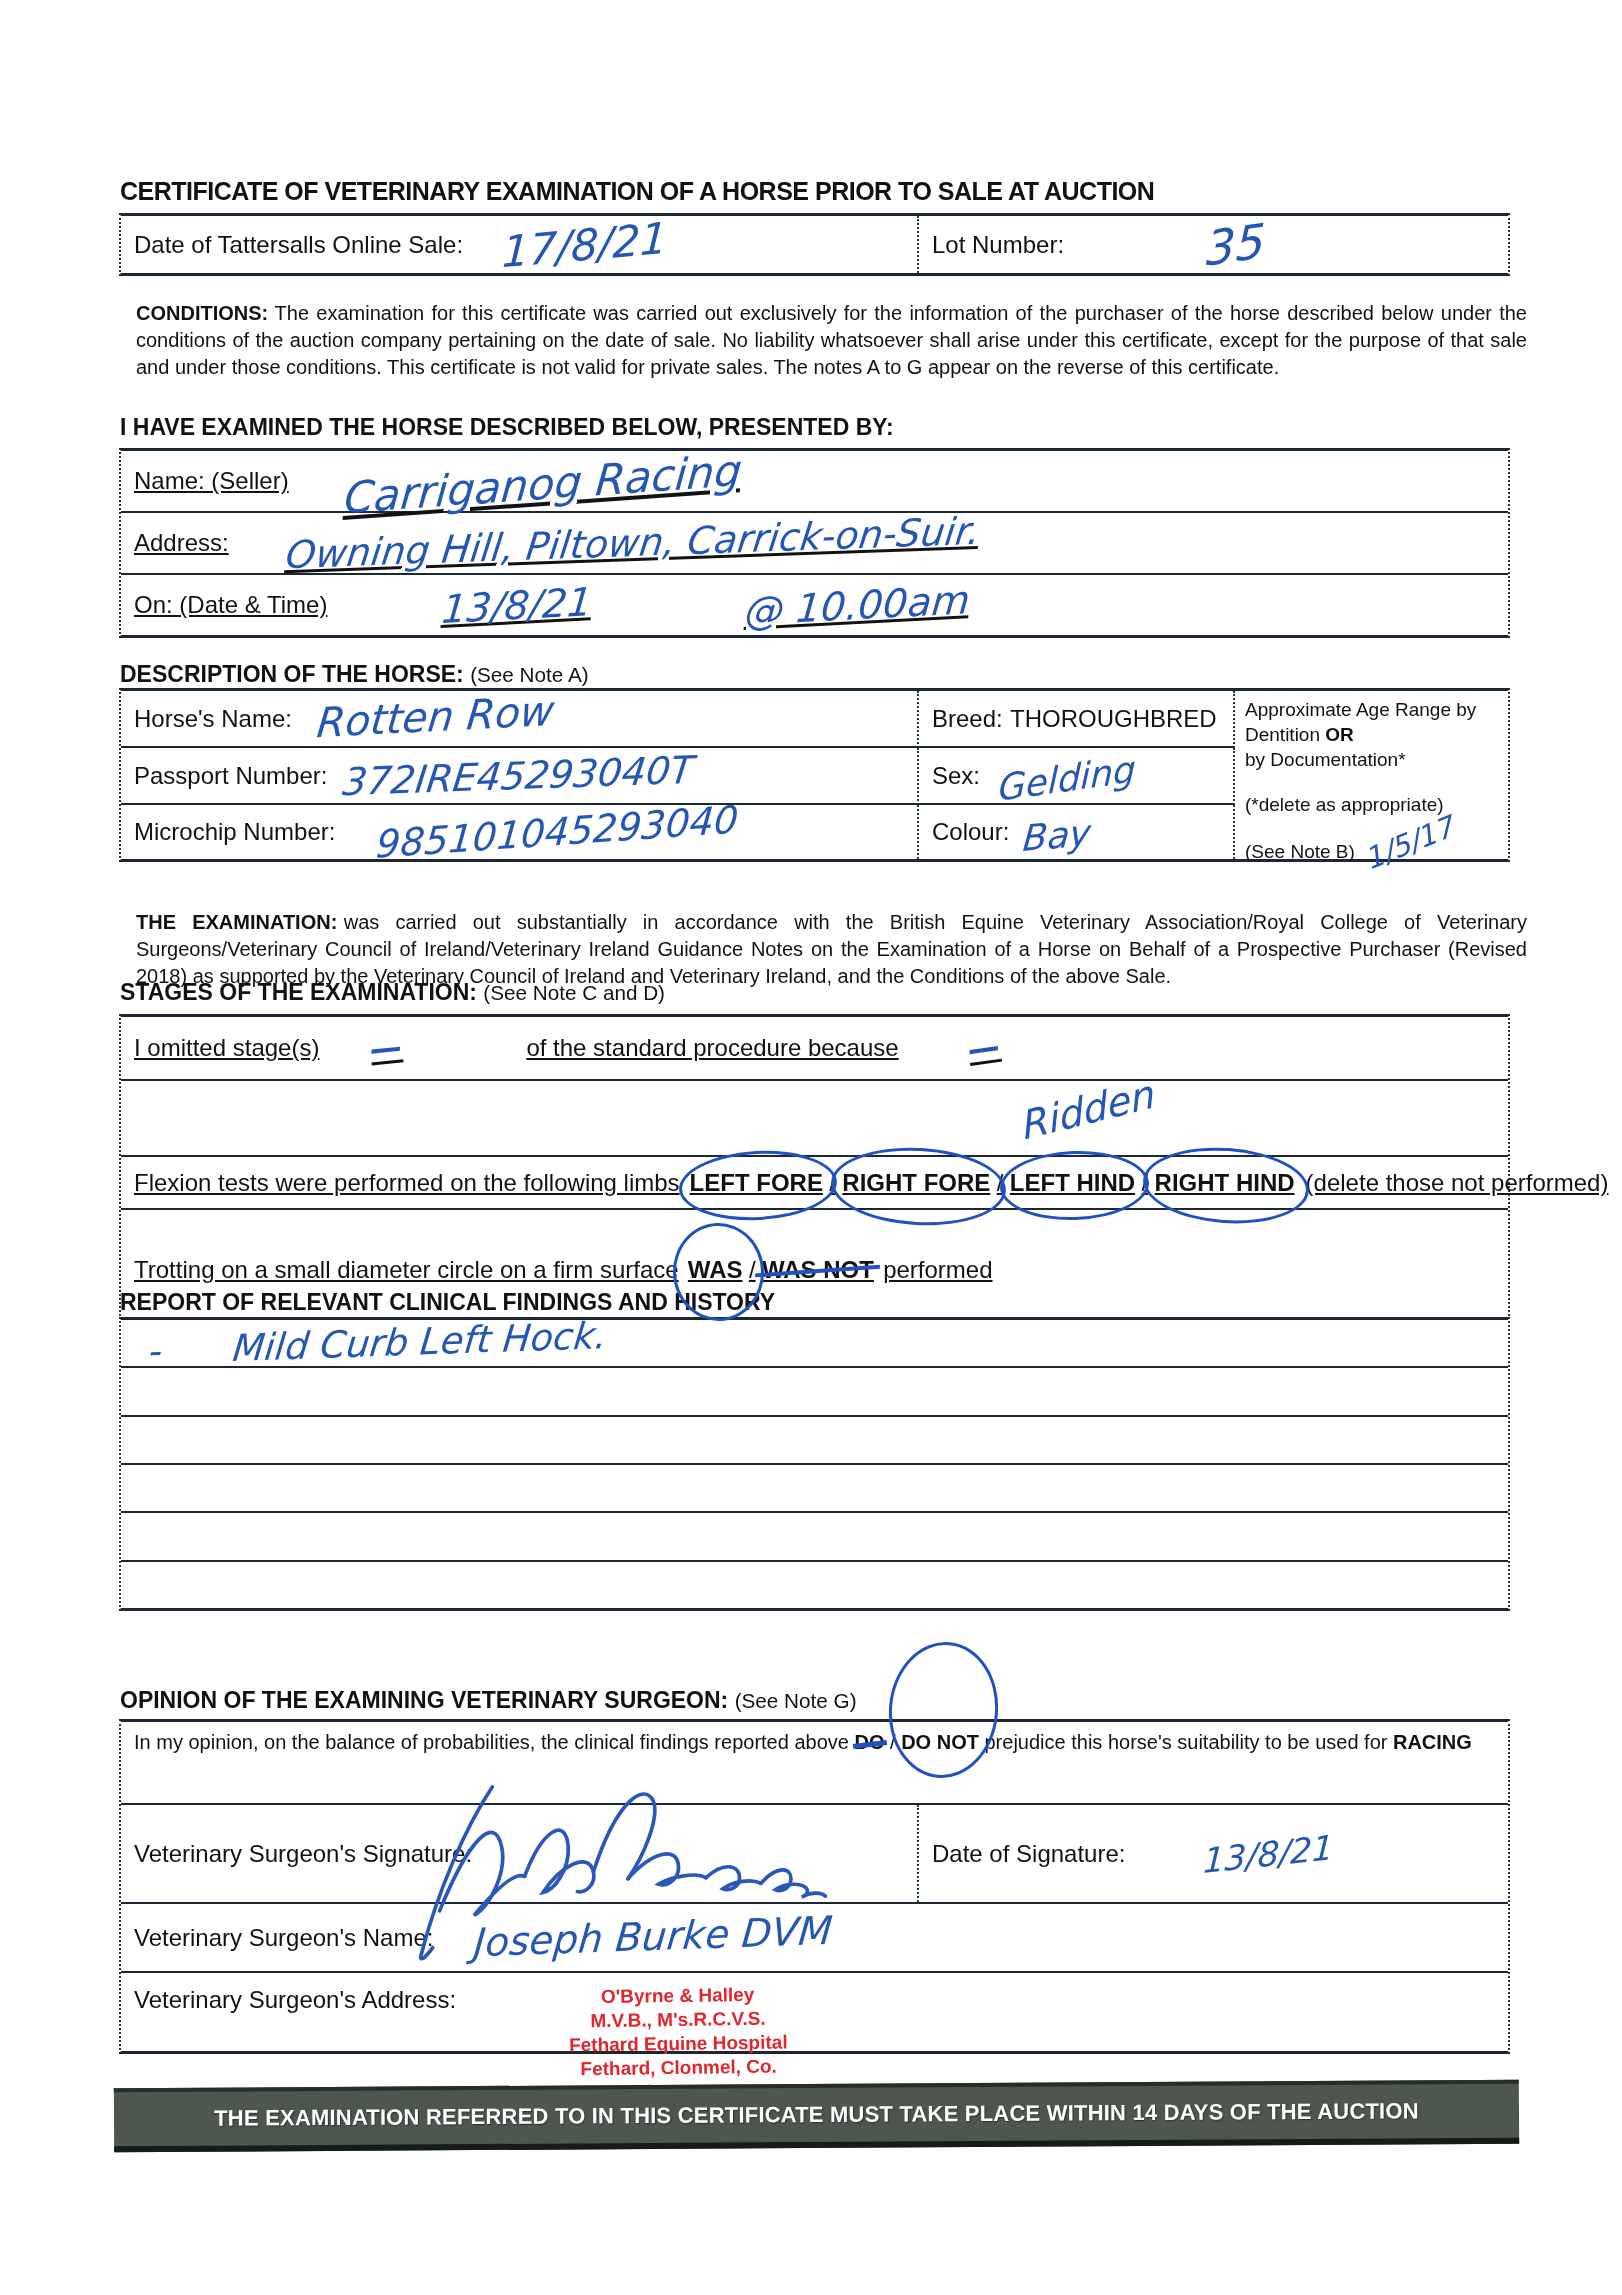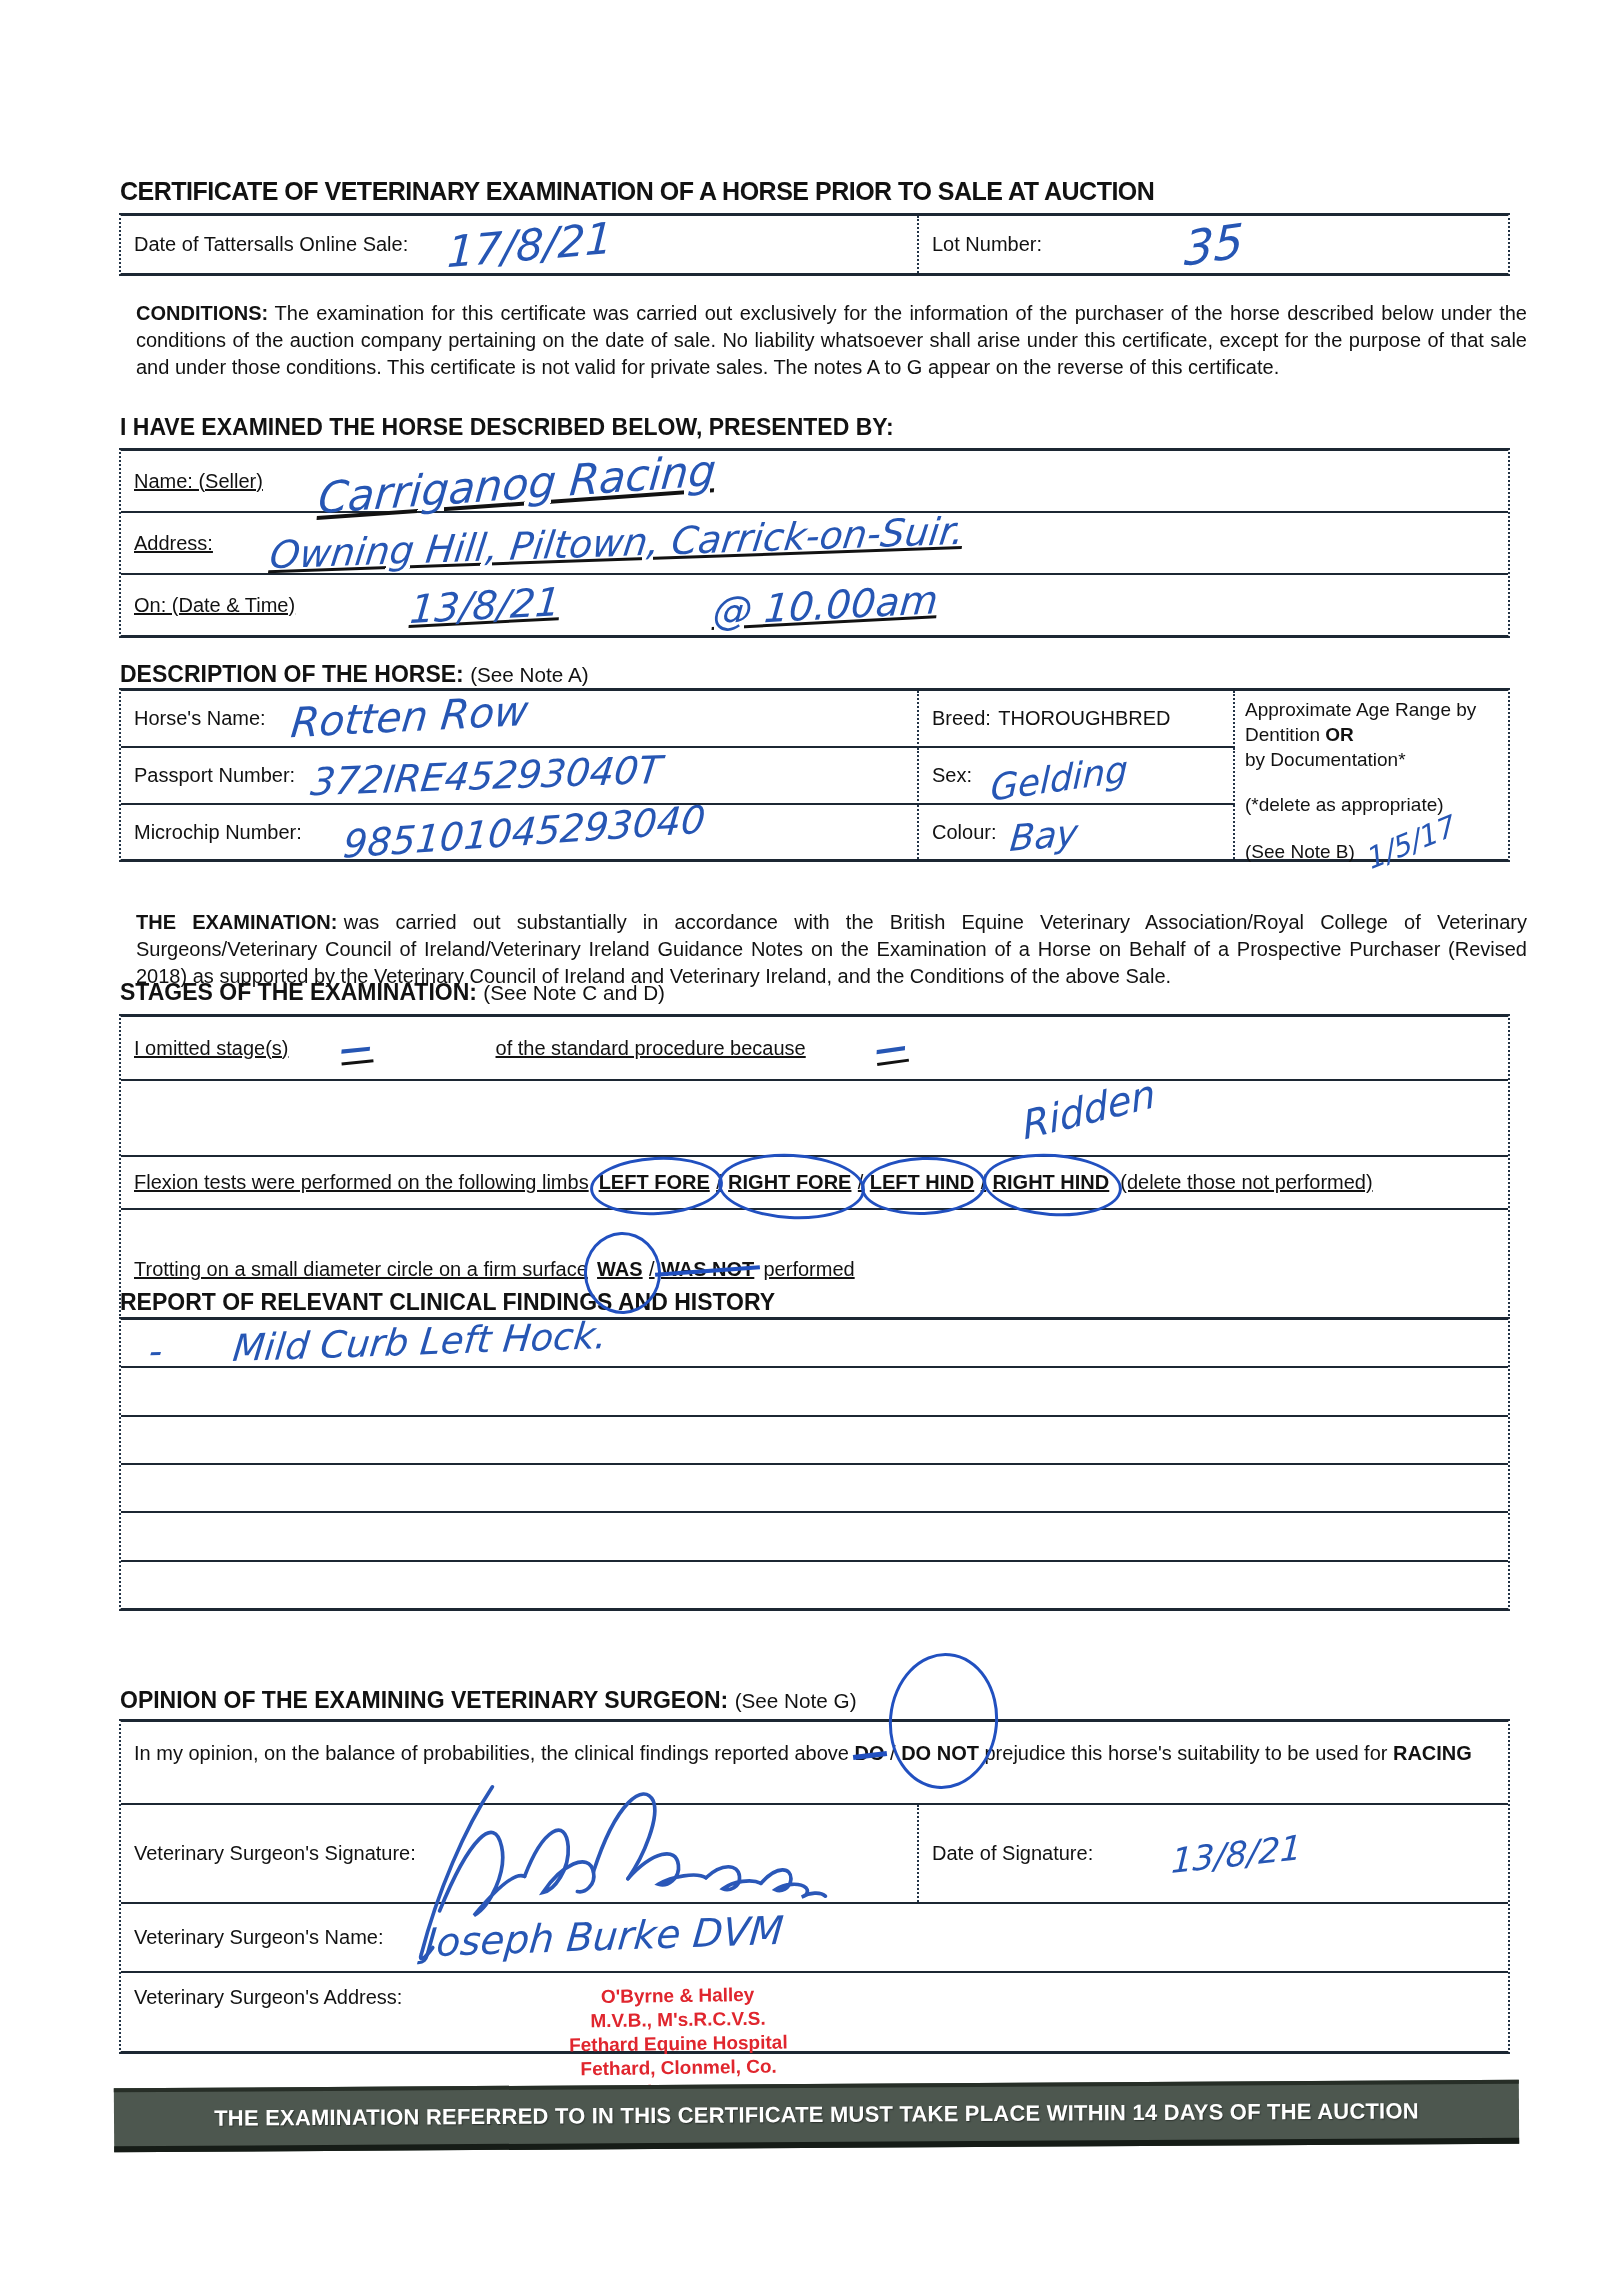--- a/index.html
+++ b/index.html
@@ -23,21 +23,21 @@
   .para b{margin-right:6.4px;}
   .box{
     border-top:3.2px solid var(--bd);border-bottom:3.2px solid var(--bd);
     border-left:2.3px dotted var(--bdd);border-right:2.3px dotted var(--bdd);
     box-sizing:border-box;background:#fff;
   }
   .row{display:flex;align-items:center;border-bottom:2.8px solid var(--bd);box-sizing:border-box;padding-left:13px;text-decoration:underline;}
   .row:last-child{border-bottom:none;}
   .cell{display:flex;align-items:center;box-sizing:border-box;padding-left:13px;height:100%;}
   .vdiv{border-right:2.3px dotted var(--bdd);}
-  .label{font-size:20px;white-space:nowrap;}
+  .label{font-size:24px;white-space:nowrap;}
   .hw{
     font-family:"DejaVu Sans", sans-serif;font-style:italic;color:var(--ink);
     white-space:nowrap;display:inline-block;
   }
   
   .ann{position:relative;display:inline-block;}
   .ellipse{position:absolute;border:3.2px solid var(--pen);border-radius:50%;pointer-events:none;z-index:3;}
   .e-opt{left:-8%;top:-62%;width:114%;height:225%;transform:rotate(-3deg);}
   .e-was{left:-28%;top:-115%;width:156%;height:330%;transform:rotate(-2deg);}
   .e-donot{left:-16%;top:-275%;width:132%;height:420%;transform:rotate(5deg);border-width:3.7px;}
@@ -189,21 +189,21 @@
     <div class="frow"></div>
     <div class="frow"></div>
     <div class="frow"></div>
     <div class="frow"></div>
     <div class="frow"></div>
   </div>
 
   <h2 class="abs h" style="left:120px;top:1687px;"><span>OPINION OF THE EXAMINING VETERINARY SURGEON:</span> <span class="note">(See Note G)</span></h2>
 
   <div class="abs box" style="left:119px;top:1719px;width:1391px;height:335px;display:flex;flex-direction:column;">
-    <div style="height:83px;border-bottom:2.8px solid var(--bd);box-sizing:border-box;padding:16px 11px 0 13px;">
+    <div style="height:83px;border-bottom:2.8px solid var(--bd);box-sizing:border-box;padding:5px 11px 0 13px;">
       <p class="para" style="line-height:31px;margin:0;">
         <span>In my opinion, on the balance of probabilities, the clinical findings reported above</span>
         <span class="ann optw"><i class="strike do"></i><span>DO</span></span>
         <span>/</span>
         <span class="ann optw"><i class="ellipse e-donot"></i><span>DO NOT</span></span>
         <span>prejudice this horse's suitability to be used for</span>
         <b>RACING</b>
       </p>
     </div>
     <div style="height:99px;display:flex;border-bottom:2.8px solid var(--bd);box-sizing:border-box;">

